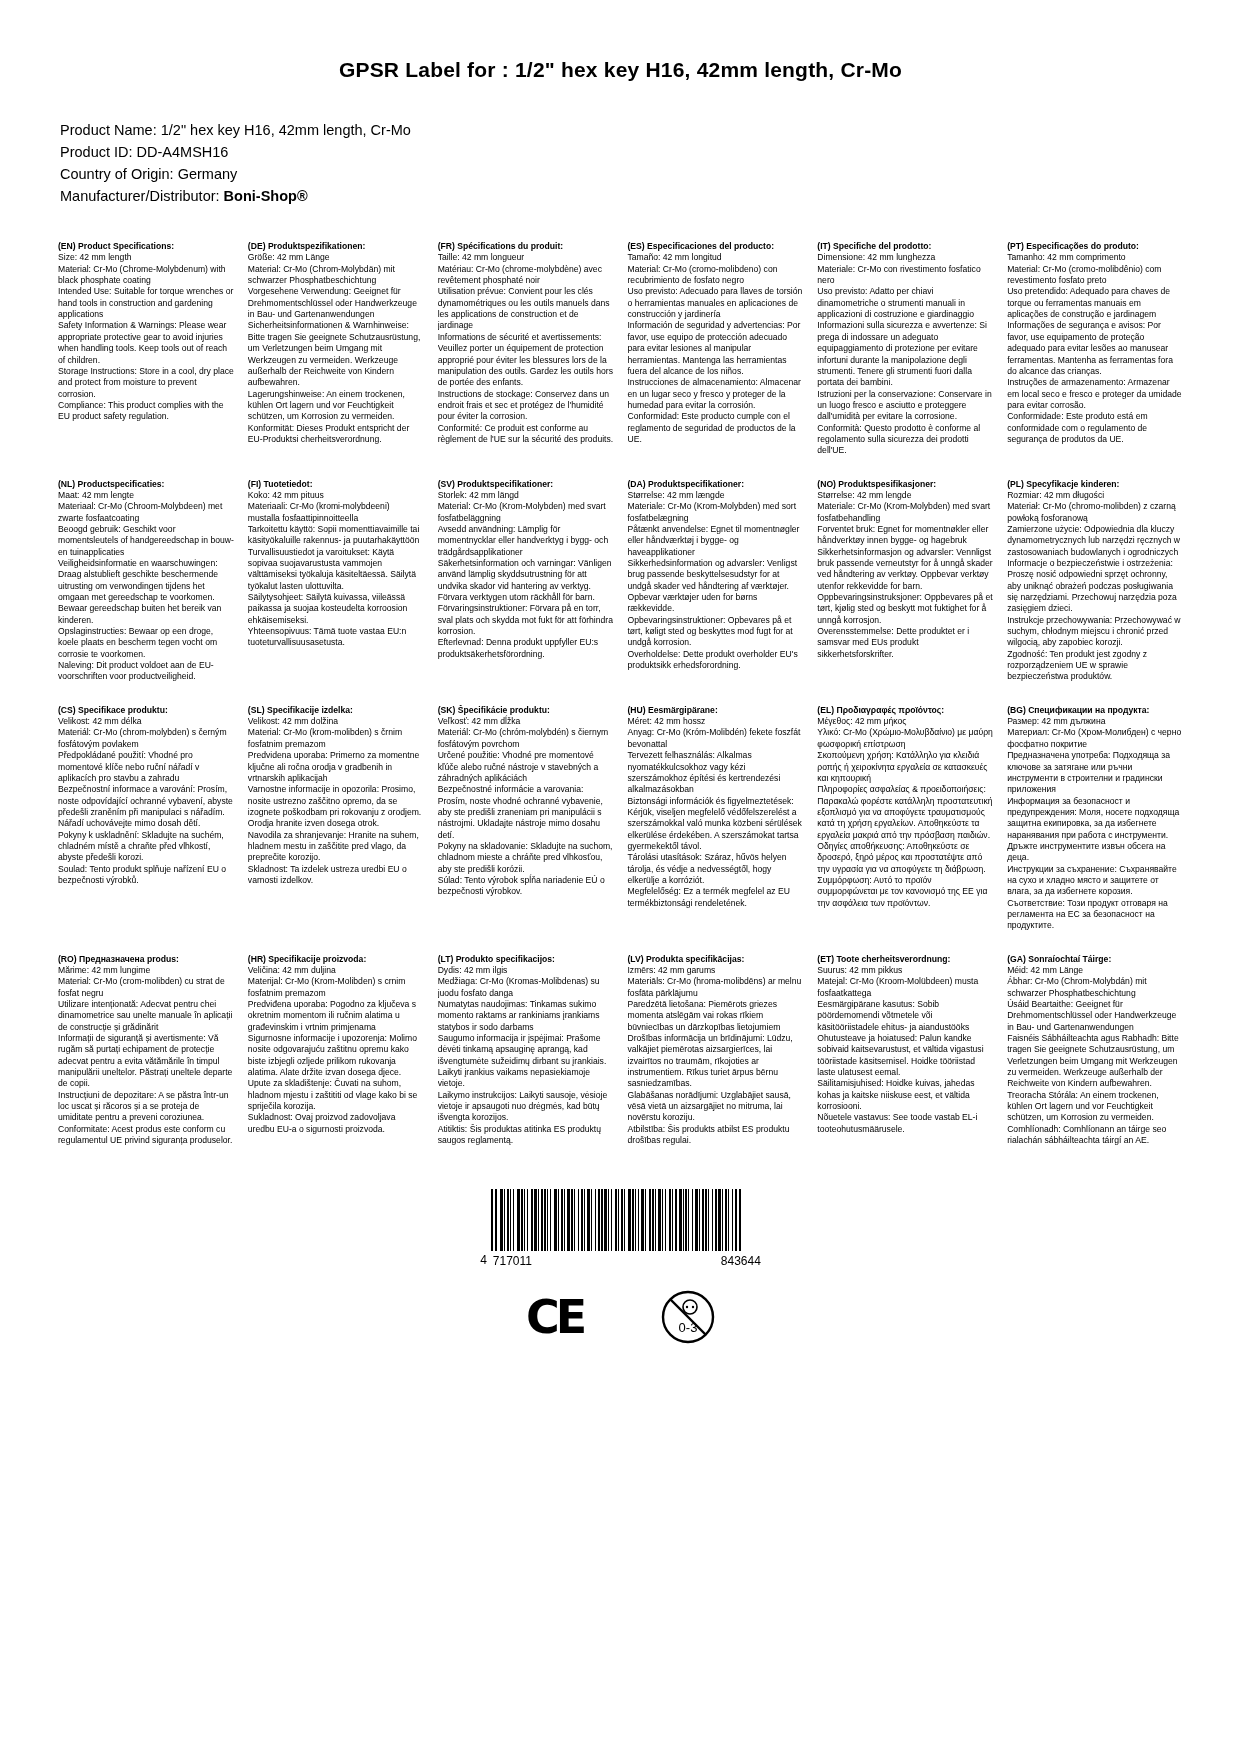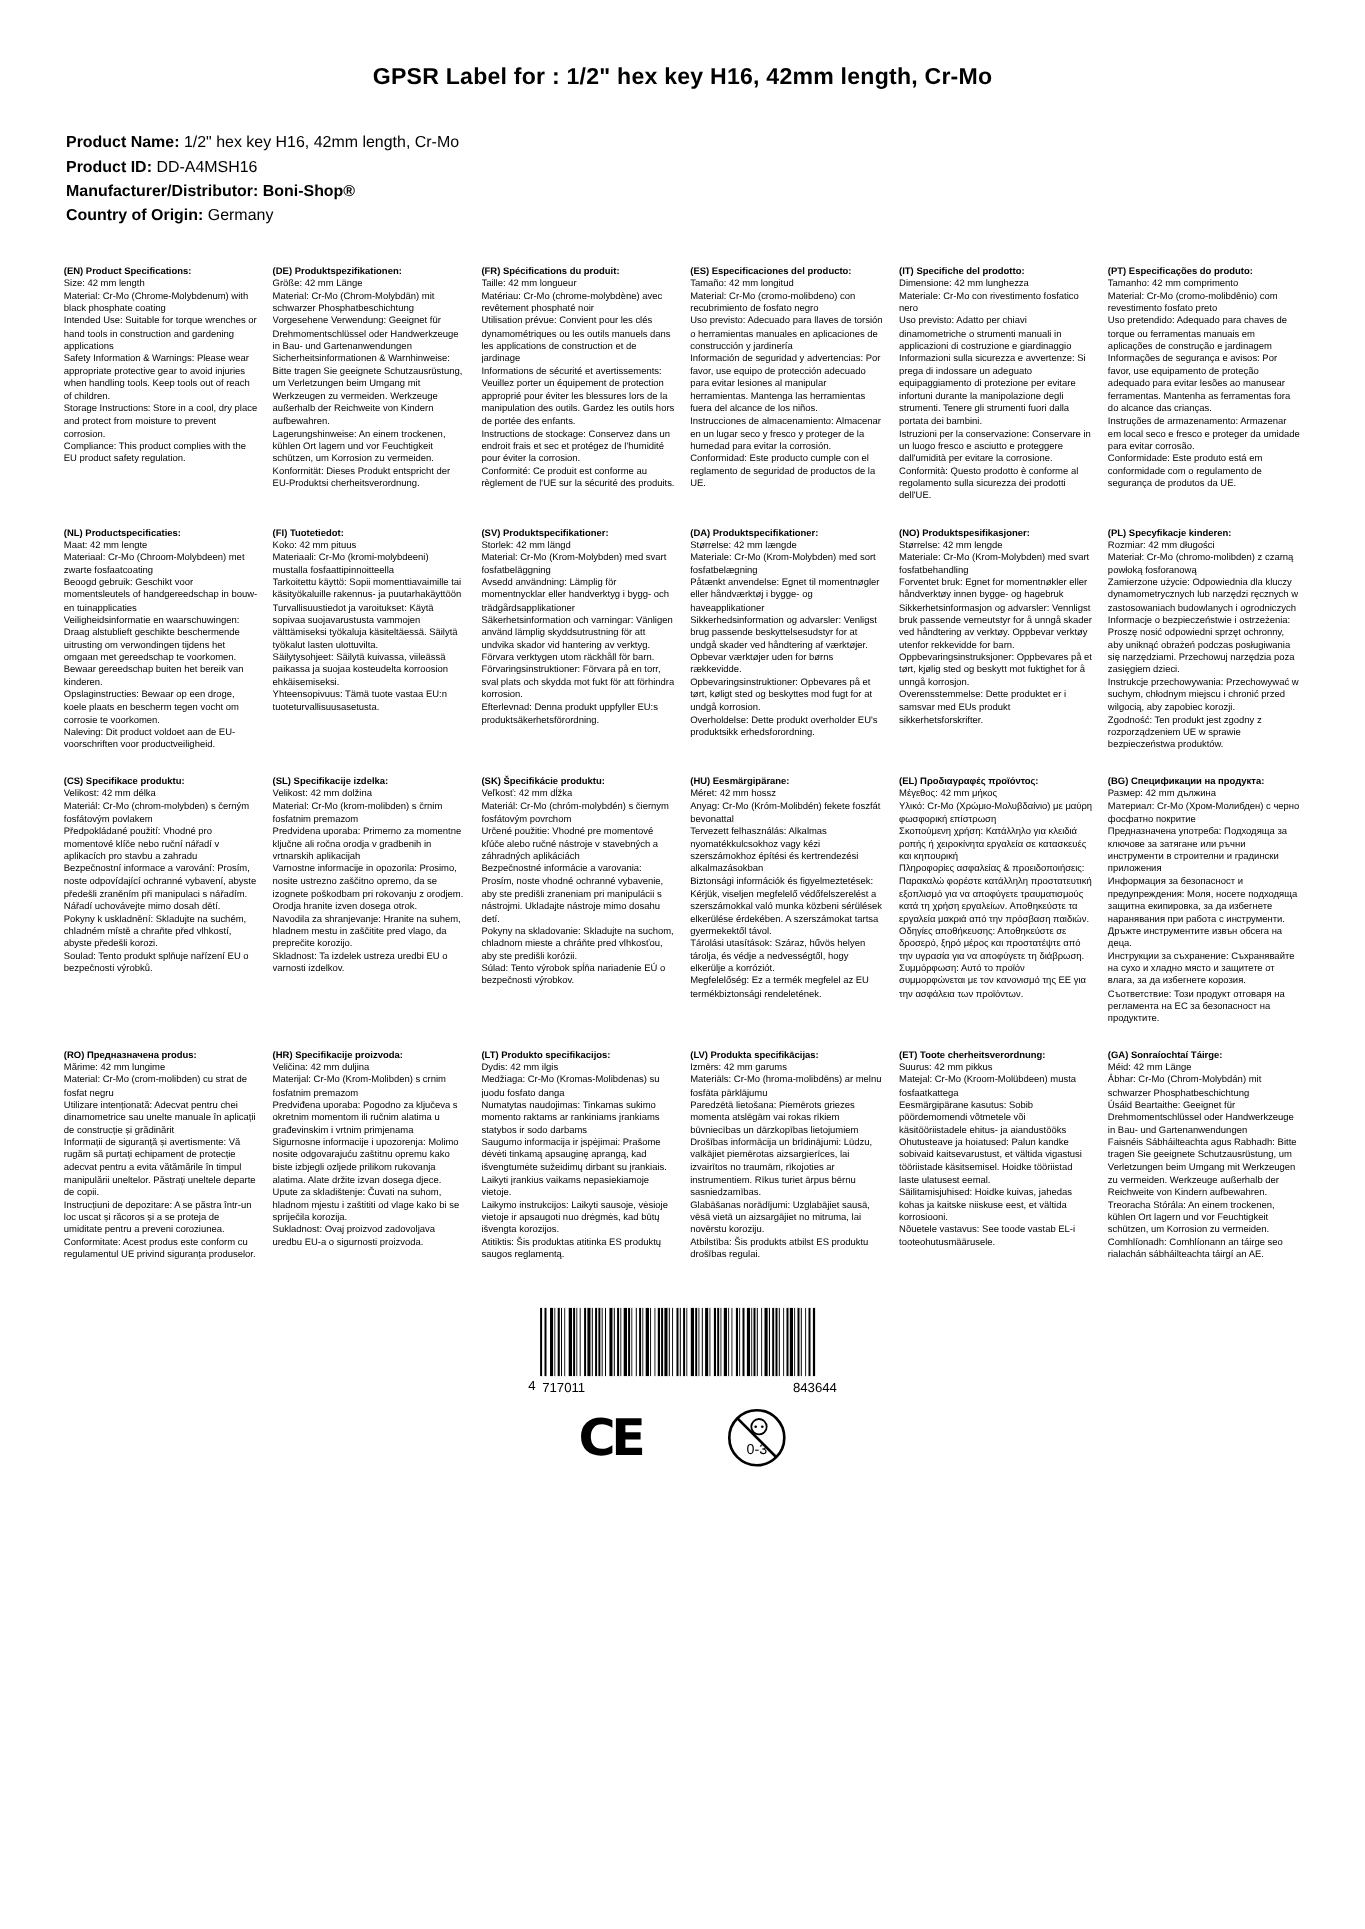--- a/index.html
+++ b/index.html
@@ -29,21 +29,21 @@
   .meta {
     margin: 0 0 34px 2px;
     font-size: 14.5px;
     line-height: 1.45;
   }
   .meta .row {
     margin-bottom: 1px;
     white-space: nowrap;
   }
   .meta .lbl {
-    font-weight: bold;
+    font-weight: normal;
   }
   .meta .val {
     font-weight: normal;
   }
   .meta .val.bold {
     font-weight: bold;
   }
 
   .grid {
     display: grid;
@@ -103,21 +103,21 @@
     font-size: 12px;
     margin-right: 4px;
     align-self: flex-end;
     padding-bottom: 1px;
   }
   .marks {
     display: flex;
     align-items: center;
     justify-content: center;
     gap: 78px;
-    margin-top: 12px;
+    margin-top: 22px;
   }
   .ce {
     font-size: 46px;
     font-weight: bold;
     letter-spacing: -4px;
     line-height: 1;
     font-family: "DejaVu Sans", sans-serif;
   }
   .age-icon {
     position: relative;
@@ -136,26 +136,26 @@
   <div class="meta">
     <div class="row">
       <span class="lbl">Product Name:</span>
       <span class="val">1/2" hex key H16, 42mm length, Cr-Mo</span>
     </div>
     <div class="row">
       <span class="lbl">Product ID:</span>
       <span class="val">DD-A4MSH16</span>
     </div>
     <div class="row">
+      <span class="lbl">Country of Origin:</span>
+      <span class="val">Germany</span>
+    </div>
+    <div class="row">
       <span class="lbl">Manufacturer/Distributor:</span>
       <span class="val bold">Boni-Shop®</span>
-    </div>
-    <div class="row">
-      <span class="lbl">Country of Origin:</span>
-      <span class="val">Germany</span>
     </div>
   </div>
 
   <div class="grid">
     <div class="cell">
       <span class="head">(EN) Product Specifications:</span>
       <p>Size: 42 mm length
 Material: Cr-Mo (Chrome-Molybdenum) with black phosphate coating
 Intended Use: Suitable for torque wrenches or hand tools in construction and gardening applications
 Safety Information &amp; Warnings: Please wear appropriate protective gear to avoid injuries when handling tools. Keep tools out of reach of children.

